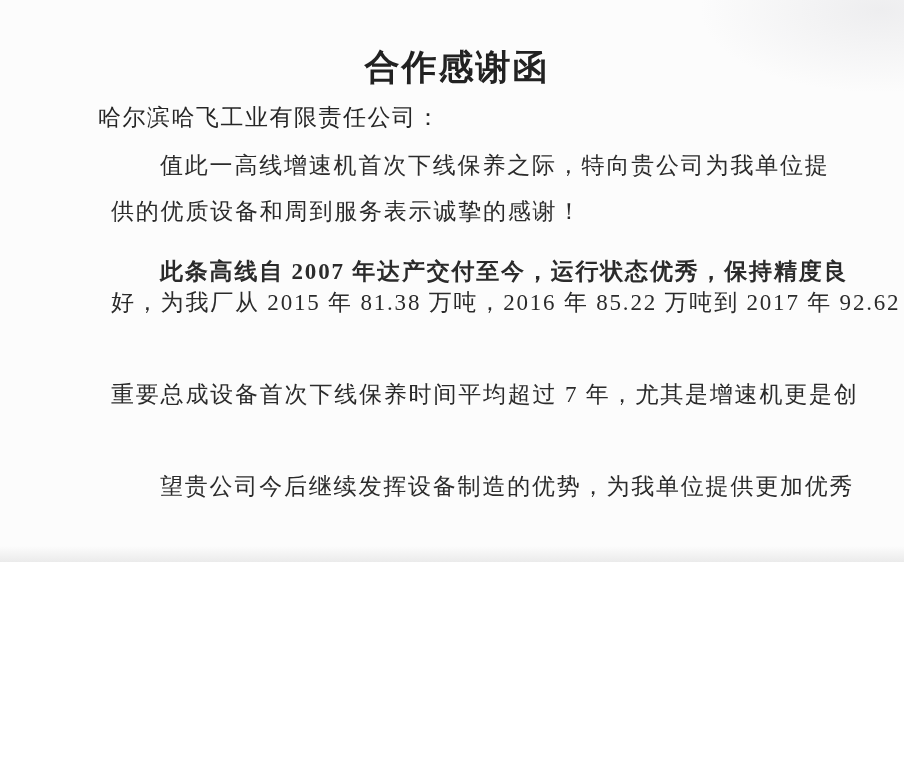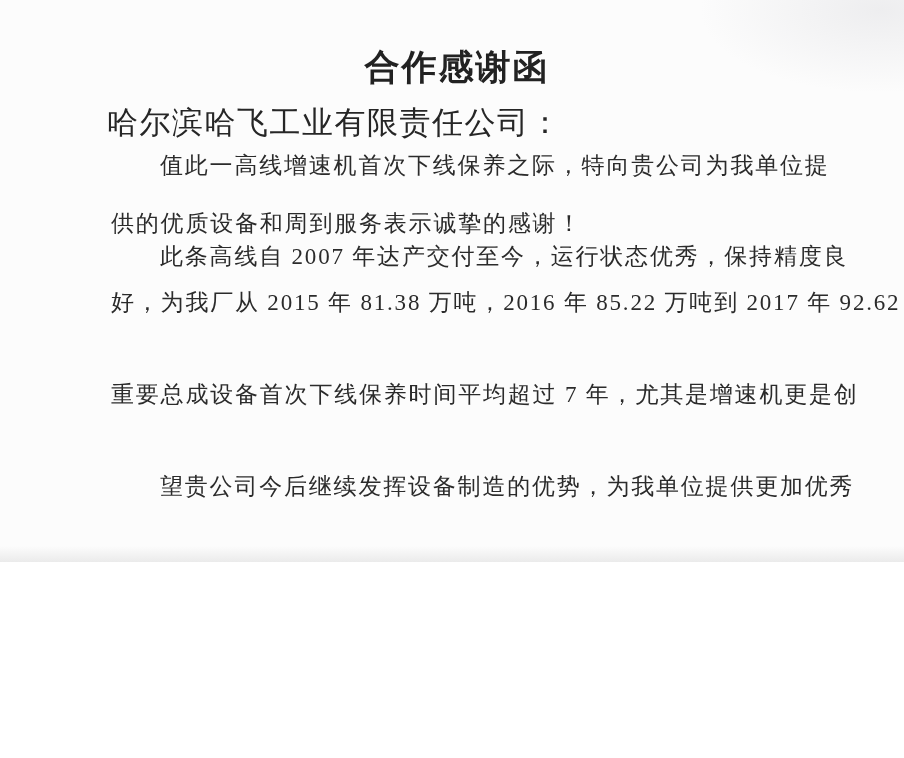--- a/index.html
+++ b/index.html
@@ -36,31 +36,31 @@
     background: linear-gradient(90deg, rgba(205,205,205,0), rgba(198,198,198,0.45));
     pointer-events: none;
   }
   .title {
     position: absolute; left: 0; top: 44px; width: 100%;
     margin: 0; text-align: center;
     font-size: 35px; font-weight: bold; letter-spacing: 2px;
     color: #222;
   }
   .salutation {
-    position: absolute; left: 107px; top: 102px;
-    font-size: 31px; letter-spacing: 1.5px; white-space: nowrap;
+    position: absolute; left: 98px; top: 102px;
+    font-size: 23px; letter-spacing: 1.5px; white-space: nowrap;
   }
   .bline {
     position: absolute; left: 103px;
     font-size: 23px; letter-spacing: 1.8px; white-space: nowrap;
     color: #2b2b2b;
     margin-left: 8px;
   }
   .bline.indent { padding-left: 49px; }
-  .l0 { top: 150px; } .l1 { top: 208px; } .l2 { top: 241px; }
+  .l0 { top: 150px; } .l1 { top: 196px; } .l2 { top: 256px; font-weight: bold; }
   .l3 { top: 287px; } .l4 { top: 333px; } .l5 { top: 379px; }
   .l6 { top: 425px; } .l7 { top: 471px; } .l8 { top: 517px; }
   .signature {
     position: absolute; left: 566px; top: 628px;
     font-size: 24px; letter-spacing: 1px; white-space: nowrap;
     color: #232323;
     margin-top: 12px;
   }
   .dateline {
     position: absolute; left: 611px; top: 676px;

